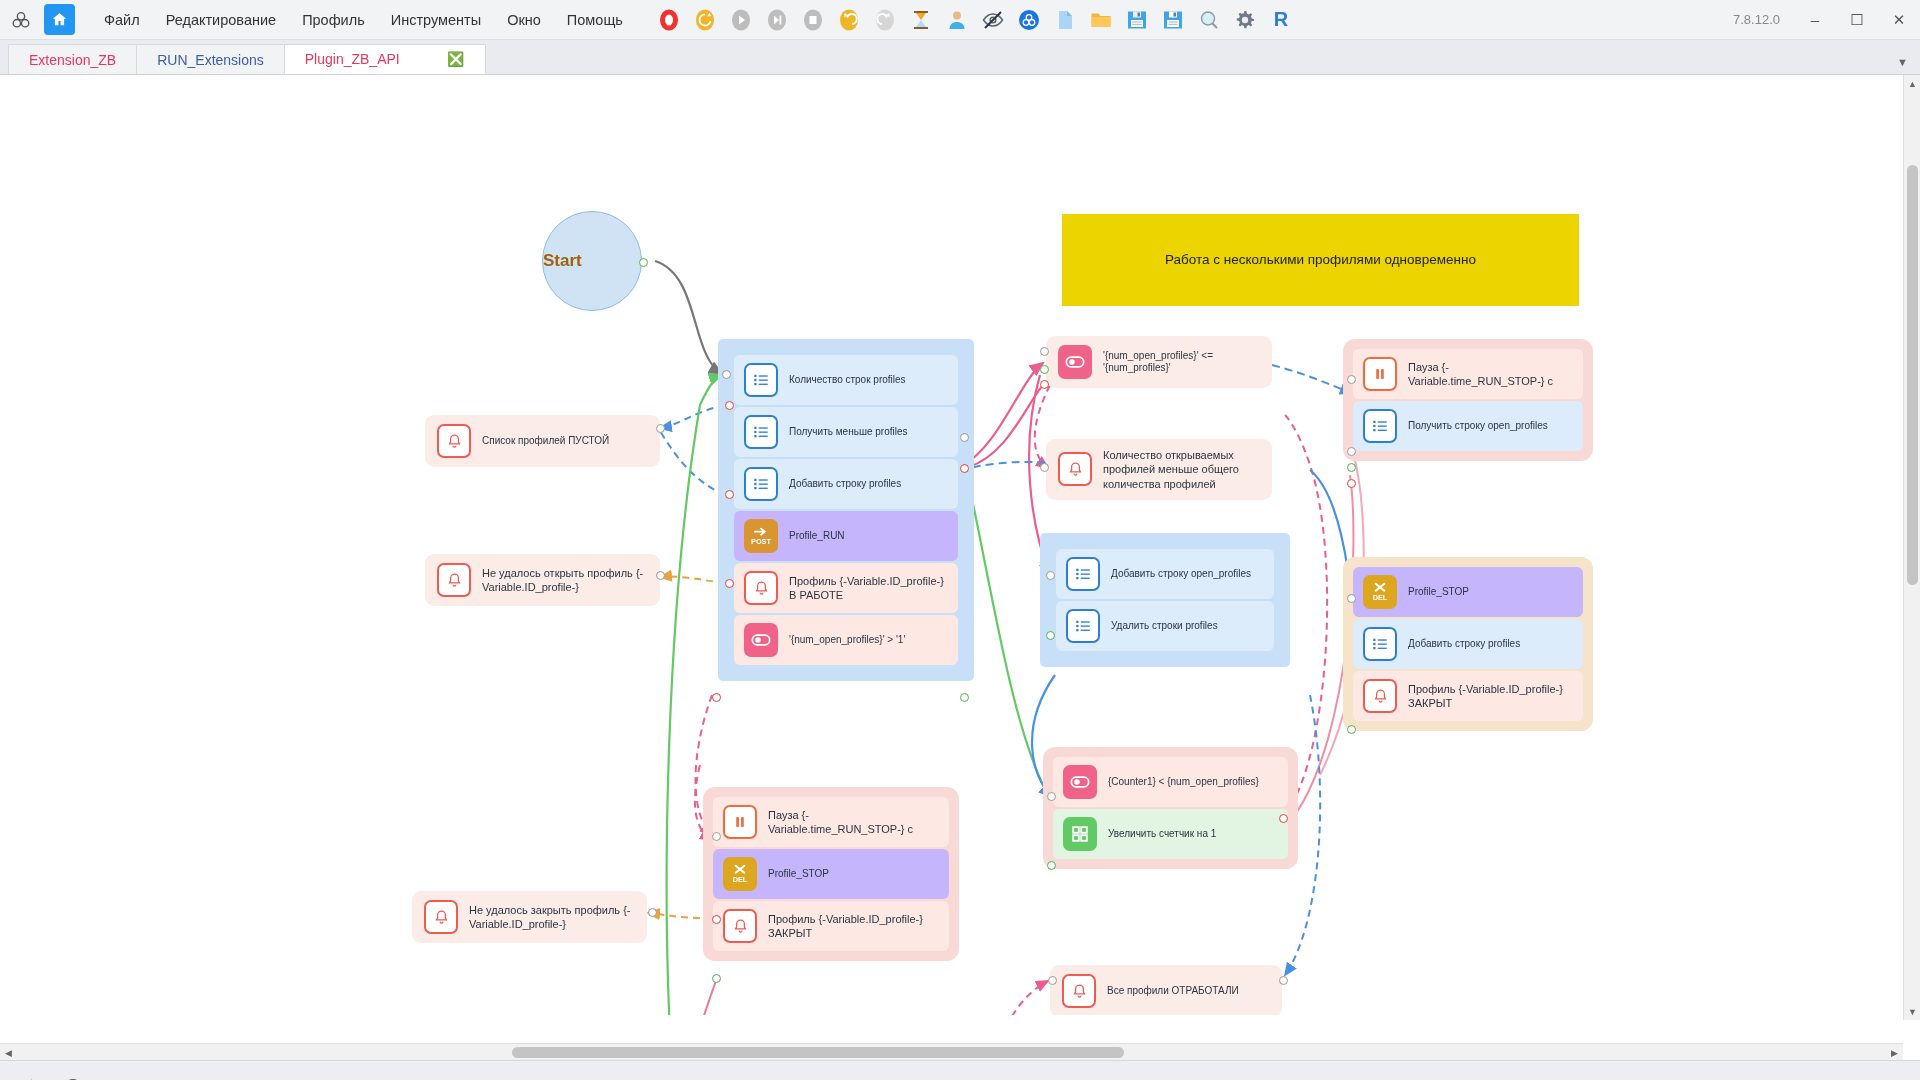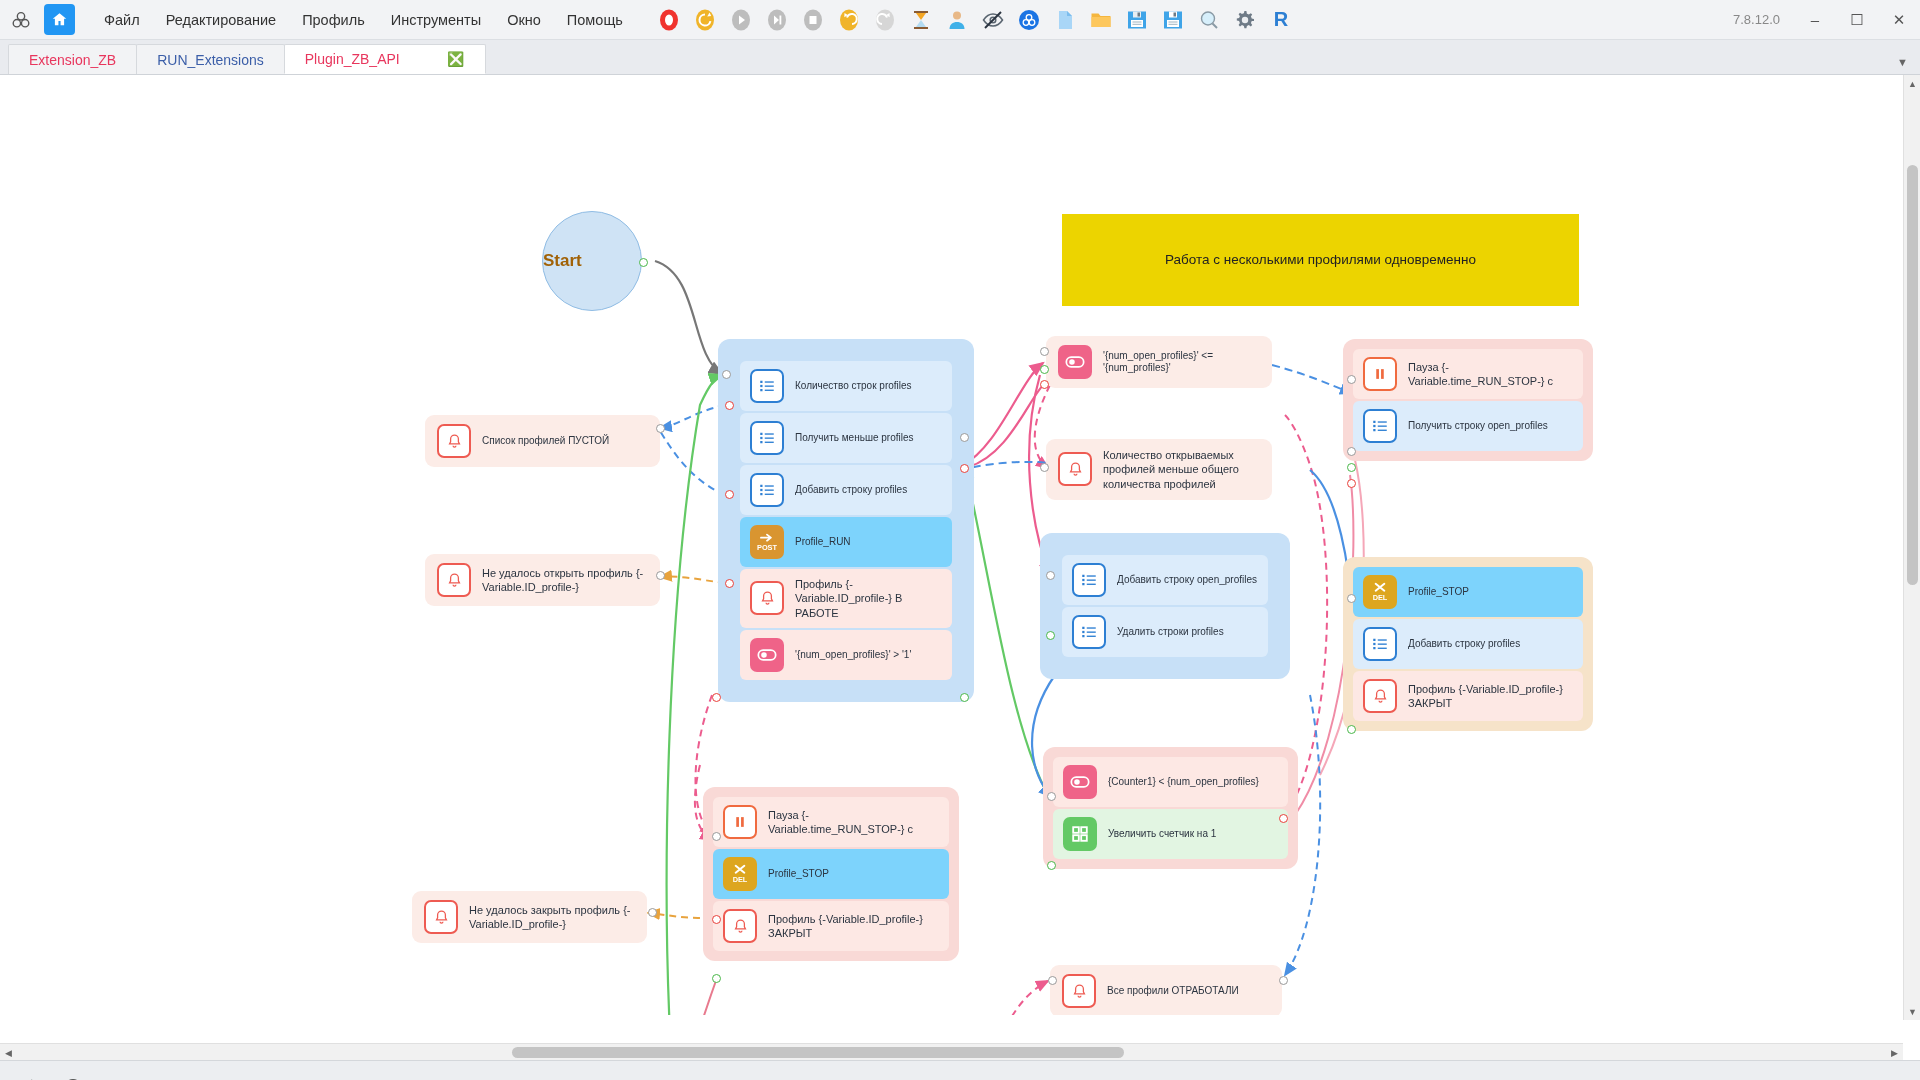--- a/index.html
+++ b/index.html
@@ -95,30 +95,30 @@
     background: #cfe3f5; border: 1.5px solid #8fbce4;
     display: flex; align-items: center; 
     font-size: 17px; color: #a16207; font-weight: bold;
   }
 
   .yellow-box {
     background: #ecd400; display: flex; align-items: center; justify-content: center;
     text-align: center; font-size: 13.5px; color: #222; padding: 6px 10px; line-height: 1.35;
   }
 
-  .group-blue { background: #c7e0f7; border-radius: 12px; padding: 22px; }
+  .group-blue { background: #c7e0f7; border-radius: 5px; padding: 16px; }
   .group-red  { background: #f9d9d6; border-radius: 12px; padding: 10px; }
   .group-tan  { background: #f6e3c9; border-radius: 12px; padding: 10px; }
 
   .card {
     display: flex; align-items: center; gap: 11px; padding: 8px 10px;
     border-radius: 6px; min-height: 48px;
   }
   .card.blue { background: #dcecfb; }
-  .card.tan  { background: #7dd3fc; }
+  .card.tan  { background: #c4b5fd; }
   .card.pink { background: #fde8e4; }
   .card.green{ background: #e2f5e2; }
   .card-sep { height: 2px; background: transparent; }
 
   .icon-box {
     width: 34px; height: 34px; border-radius: 7px; flex: 0 0 34px;
     display: flex; align-items: center; justify-content: center;
   }
   .ib-list { border: 2.2px solid #2d7fd3; background: #fff; }
   .ib-bell { border: 2.2px solid #ee5b52; background: #fff; }

